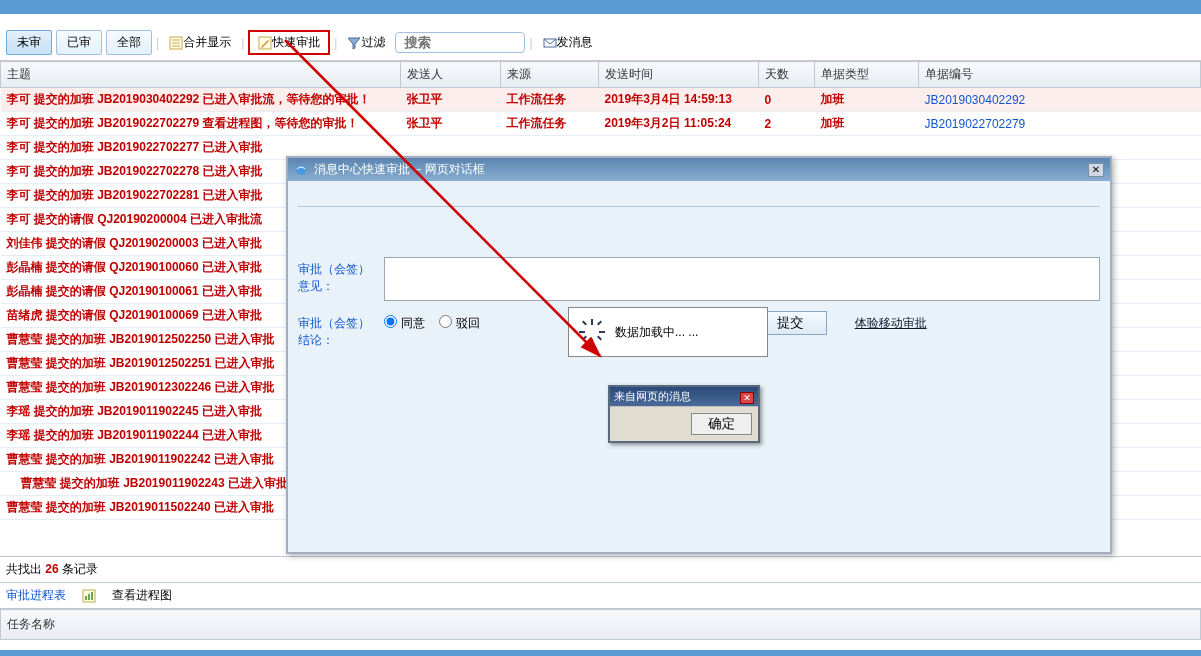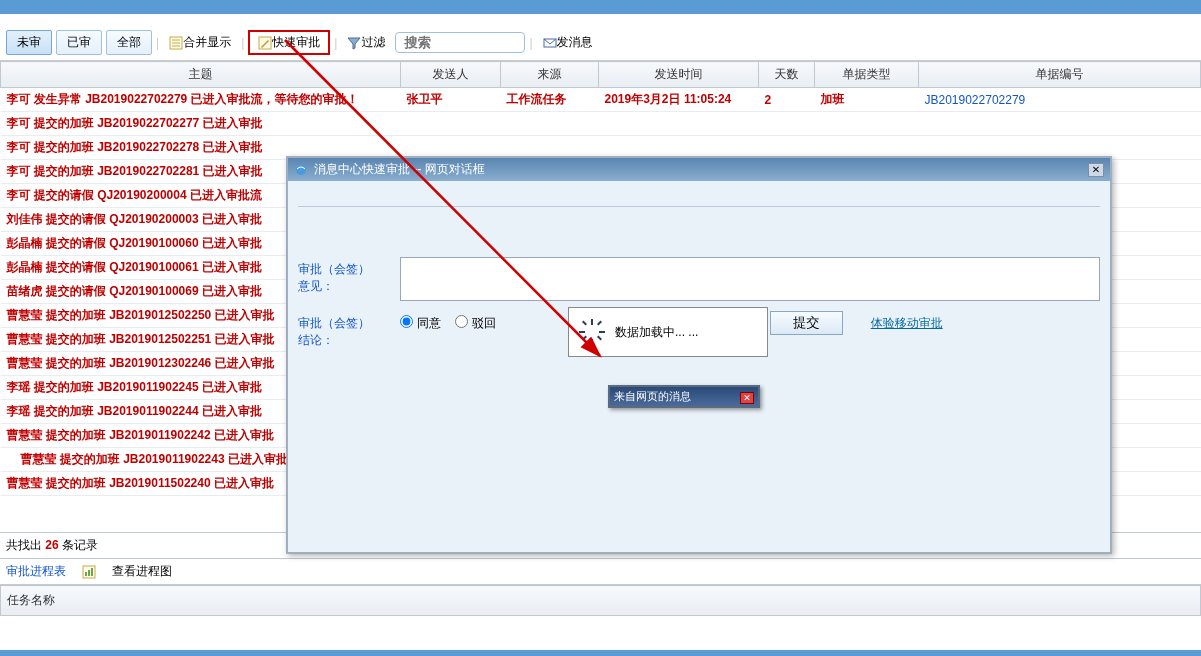--- a/index.html
+++ b/index.html
@@ -9,21 +9,21 @@
 
 .toolbar { height: 36px; background: #fff; border-bottom: 1px solid #ccc; display: flex; align-items: center; padding: 2px 6px; gap: 4px; position: relative; margin-top: 11px; }
 .tab-btn { padding: 3px 10px; border: 1px solid #a0c0e0; background: linear-gradient(#f6fbff,#e4f0fb); cursor: pointer; border-radius: 2px; }
 .tab-btn.active { background: linear-gradient(#e4f0fb,#c8e0f5); border-color: #6fa8dc; }
 .tool-item { display: inline-flex; align-items: center; padding: 2px 6px; cursor: pointer; }
 .tool-item .ico { width: 14px; height: 14px; display: inline-block; }
 .highlight-box { border: 2px solid #d00000; padding: 0 2px; display: inline-flex; align-items: center; gap: 4px; }
 .search-box { border: 1px solid #a0c0e0; border-radius: 4px; padding: 2px 8px; width: 130px; color: #999; font-weight: bold; }
 
 .table { border-collapse: collapse; width: 100%; table-layout: fixed; }
-.table th { text-align: center; font-weight: normal; padding: 4px 6px; border: 1px solid #c0c8d0; background: linear-gradient(#f7f9fc,#e8edf3); color: #333; }
+.table th { text-align: left; font-weight: normal; padding: 4px 6px; border: 1px solid #c0c8d0; background: linear-gradient(#f7f9fc,#e8edf3); color: #333; }
 .table td { padding: 3px 6px; border-bottom: 1px solid #e8edf3; white-space: nowrap; overflow: hidden; }
 .red-bold { color: #c00000; font-weight: bold; }
 .doc-link { color: #1155cc; }
 
 .col-subject { width: 400px; }
 .col-sender { width: 100px; }
 .col-source { width: 98px; }
 .col-time { width: 160px; }
 .col-days { width: 56px; }
 .col-type { width: 104px; }
@@ -41,27 +41,27 @@
 
 .bottom-bar { position: absolute; left: 0; right: 0; bottom: 0; height: 6px; background: #5a9bd5; }
 
 
 .dialog { position: absolute; left: 286px; top: 156px; width: 826px; height: 398px; border: 2px solid #a0aec0; background: #eaf2f9; box-shadow: 2px 2px 6px rgba(0,0,0,0.3); }
 .dialog-title { background: linear-gradient(#5a85b0,#8aaed0); color: #fff; padding: 3px 6px; display: flex; align-items: center; justify-content: space-between; }
 .dialog-title .left { display: flex; align-items: center; gap: 6px; }
 .dialog-close { width: 16px; height: 14px; background: #cdd8e4; border: 1px solid #7a8fa5; color: #000; text-align: center; line-height: 12px; font-size: 10px; cursor: pointer; }
 .dialog-body { padding: 6px 10px; height: calc(100% - 22px); position: relative; }
 .dialog-toolbar { height: 20px; border-bottom: 1px solid #b8c8d8; margin-bottom: 50px; }
-.form-row { display: flex; align-items: flex-start; gap: 24px; margin-bottom: 10px; }
+.form-row { display: flex; align-items: flex-start; gap: 8px; margin-bottom: 10px; }
 .form-label { width: 78px; color: #1155cc; padding-top: 4px; }
 .form-textarea { flex: 1; height: 44px; border: 1px solid #9aa8b6; background: #fff; resize: none; }
 .radio-row { display: flex; align-items: center; gap: 14px; }
 .radio-row label { display: inline-flex; align-items: flex-start; gap: 4px; }
 .submit-btn { padding: 2px 22px; border: 1px solid #8aa8c6; background: linear-gradient(#f6fbff,#dce9f5); cursor: pointer; margin-left: 260px; }
-.mobile-link { color: #0369a1; text-decoration: underline; margin-left: 14px; cursor: pointer; }
+.mobile-link { color: #0f172a; text-decoration: underline; margin-left: 14px; cursor: pointer; }
 
 .loading-box { position: absolute; left: 280px; top: 126px; width: 200px; height: 50px; border: 1px solid #888; background: #fff; display: flex; align-items: center; justify-content: flex-start; gap: 10px; padding: 6px 10px; }
 .spinner { width: 26px; height: 26px; display: inline-block; }
 
 .alert-box { position: absolute; left: 320px; top: 204px; width: 152px; border: 2px solid #5a6b80; background: #ece9d8; box-shadow: 2px 2px 4px rgba(0,0,0,0.4); }
 .alert-title { background: linear-gradient(#2a4a7a,#4a6a9a); color: #fff; padding: 2px 4px; display: flex; align-items: flex-end; justify-content: space-between; font-size: 11px; }
 .alert-title .x { width: 14px; height: 12px; background: #d44; color: #fff; text-align: center; line-height: 11px; font-size: 9px; border: 1px solid #800; cursor: pointer; }
 .alert-body { padding: 14px 10px; display: flex; align-items: center; gap: 10px; justify-content: center; }
 .alert-footer { padding: 6px; text-align: right; border-top: 1px solid #c0c0c0; background: #e0ddd0; }
 .alert-footer button { padding: 1px 16px; border: 1px solid #888; background: #efefef; cursor: pointer; }
@@ -132,22 +132,31 @@
       <th>主题</th>
       <th>发送人</th>
       <th>来源</th>
       <th>发送时间</th>
       <th>天数</th>
       <th>单据类型</th>
       <th>单据编号</th>
     </tr>
   </thead>
   <tbody id="rows-full">
+      <tr style="background: rgb(253, 238, 238);">
+        <td class="red-bold">李可 提交的加班 JB2019030402292 已进入审批流，等待您的审批！</td>
+        <td class="red-bold">张卫平</td>
+        <td class="red-bold">工作流任务</td>
+        <td class="red-bold">2019年3月4日 14:59:13</td>
+        <td class="red-bold">0</td>
+        <td class="red-bold">加班</td>
+        <td class="doc-link">JB2019030402292</td>
+      </tr>
       <tr>
-        <td class="red-bold">李可 发生异常 JB2019022702279 已进入审批流，等待您的审批！</td>
+        <td class="red-bold">李可 提交的加班 JB2019022702279 查看进程图，等待您的审批！</td>
         <td class="red-bold">张卫平</td>
         <td class="red-bold">工作流任务</td>
         <td class="red-bold">2019年3月2日 11:05:24</td>
         <td class="red-bold">2</td>
         <td class="red-bold">加班</td>
         <td class="doc-link">JB2019022702279</td>
       </tr>
     </tbody>
   <tbody id="rows-trunc">
       <tr class="truncated-row">
@@ -290,20 +299,23 @@
             </g>
           </svg></span>
       <span>数据加载中... ...</span>
     </div>
 
     <div class="alert-box">
       <div class="alert-title">
         <span>来自网页的消息</span>
         <span class="x">✕</span>
       </div>
+      <div class="alert-footer">
+        <button>确定</button>
+      </div>
     </div>
   </div>
 </div>
 
 <svg class="arrow-svg" width="1201" height="656">
   <defs>
       <marker id="arr" markerWidth="10" markerHeight="10" refX="8" refY="3" orient="auto">
         <path d="M0,0 L0,6 L9,3 Z" fill="#d00000"></path>
       </marker>
     </defs>

